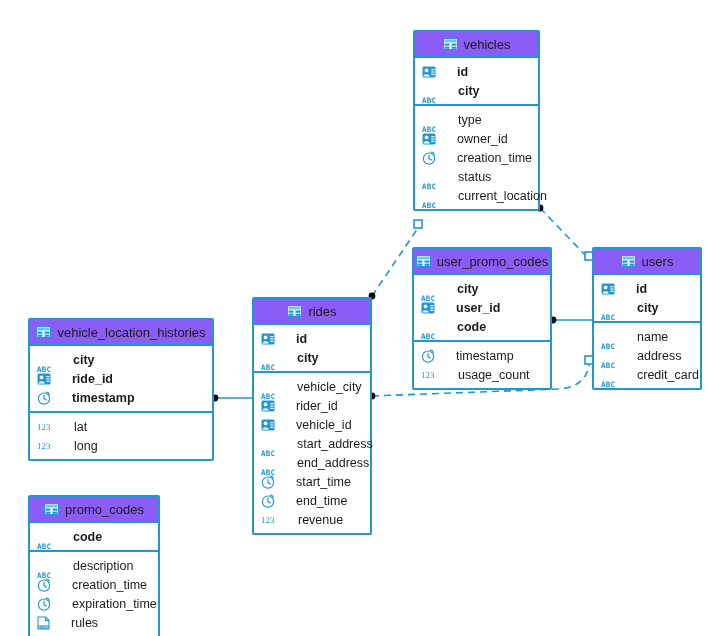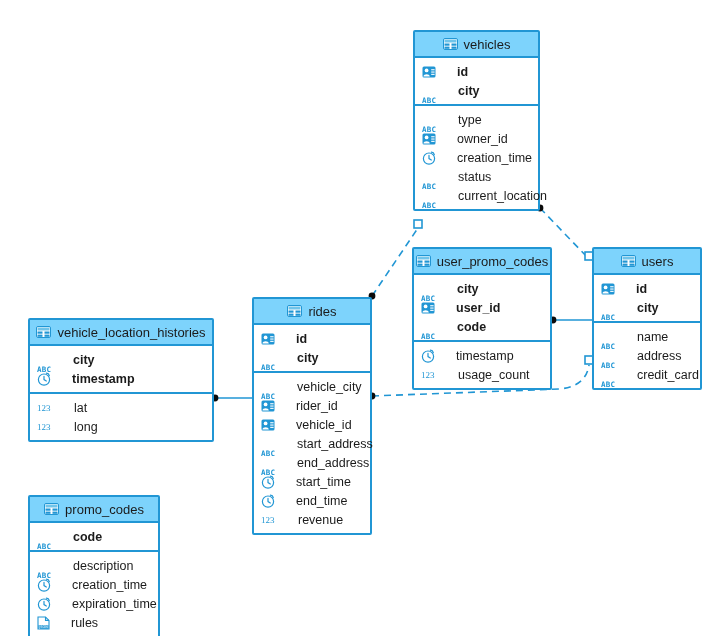--- a/index.html
+++ b/index.html
@@ -34,21 +34,21 @@
     position: absolute;
     box-sizing: border-box;
     border: 2px solid #2196d4;
     background: #ffffff;
     border-radius: 2px;
   }
 
   .tbl-header {
     box-sizing: border-box;
     height: 26px;
-    background: #7dd3fc;
+    background: #8b5cf6;
     border-bottom: 2px solid #2196d4;
     display: flex;
     align-items: center;
     justify-content: center;
     gap: 6px;
     padding: 0 8px;
   }
 
   .tbl-title {
     font-size: 13px;
@@ -456,20 +456,33 @@
     </svg>
         </span>
         <span class="tbl-title">vehicle_location_histories</span>
       </div>
       <div class="tbl-section keys">
         <div class="col key">
           <span class="ico ico-abc">ABC</span>
           <span class="col-name">city</span>
         </div>
         <div class="col key">
+          <span class="ico ico-id">
+    <svg viewBox="0 0 14 12" width="14" height="12">
+      <rect x="0.5" y="0.5" width="13" height="11" rx="1.5" fill="#2196d4"></rect>
+      <circle cx="4.6" cy="4.4" r="1.9" fill="#ffffff"></circle>
+      <path d="M1.4 10.6 C1.8 7.6 7.4 7.6 7.8 10.6 Z" fill="#ffffff"></path>
+      <rect x="9.2" y="3.2" width="3.4" height="1.1" fill="#ffffff"></rect>
+      <rect x="9.2" y="5.5" width="3.4" height="1.1" fill="#ffffff"></rect>
+      <rect x="9.2" y="7.8" width="3.4" height="1.1" fill="#ffffff"></rect>
+    </svg>
+          </span>
+          <span class="col-name">ride_id</span>
+        </div>
+        <div class="col key">
           <span class="ico ico-clock">
     <svg viewBox="0 0 14 14" width="14" height="14">
       <circle cx="7" cy="7.6" r="5.6" fill="#ffffff" stroke="#2196d4" stroke-width="1.2"></circle>
       <path d="M7 4.4 L7 7.6 L9.3 9" fill="none" stroke="#2196d4" stroke-width="1.2" stroke-linecap="round"></path>
       <path d="M9.4 1.2 q2.4 0.2 2.9 2.4" fill="none" stroke="#2196d4" stroke-width="1.2" stroke-linecap="round"></path>
     </svg>
           </span>
           <span class="col-name">timestamp</span>
         </div>
       </div>

